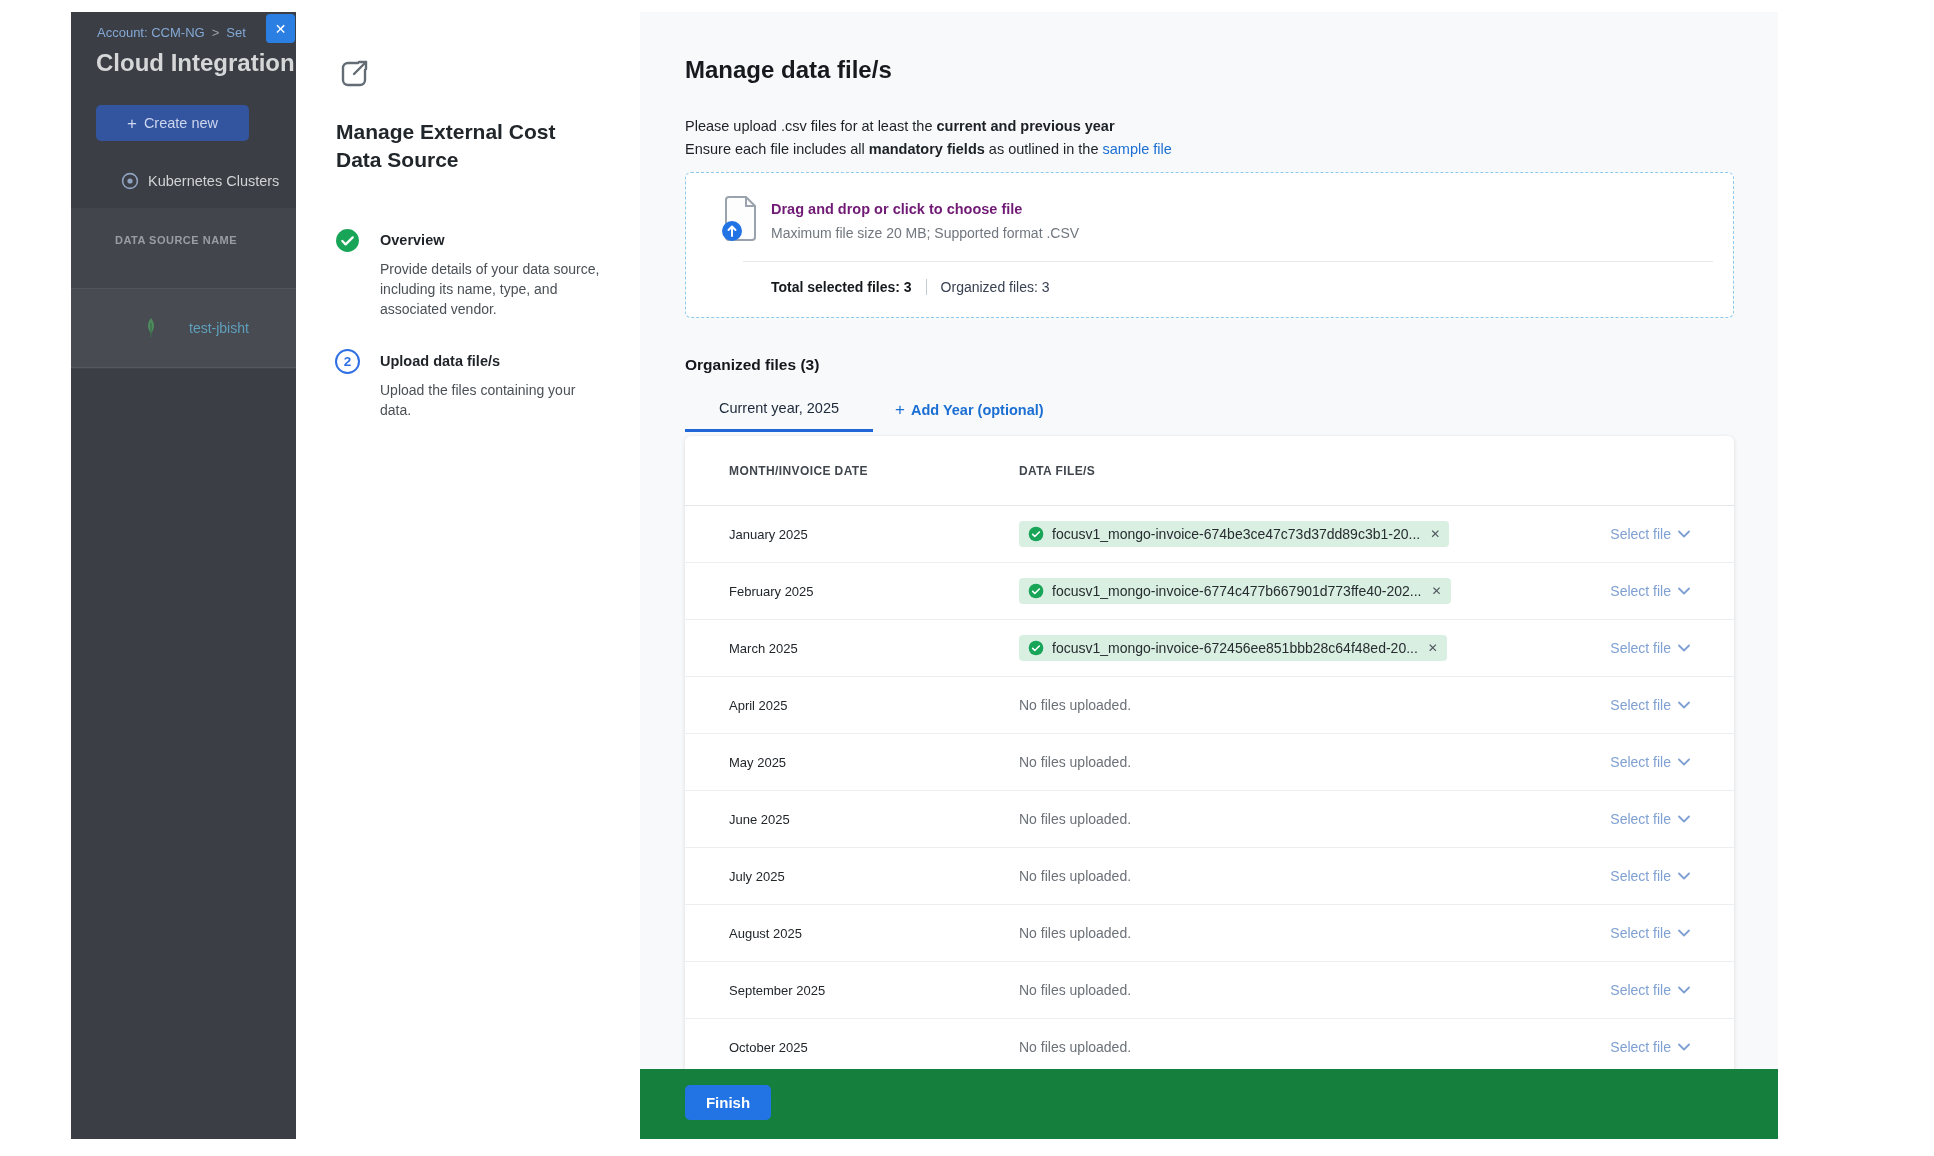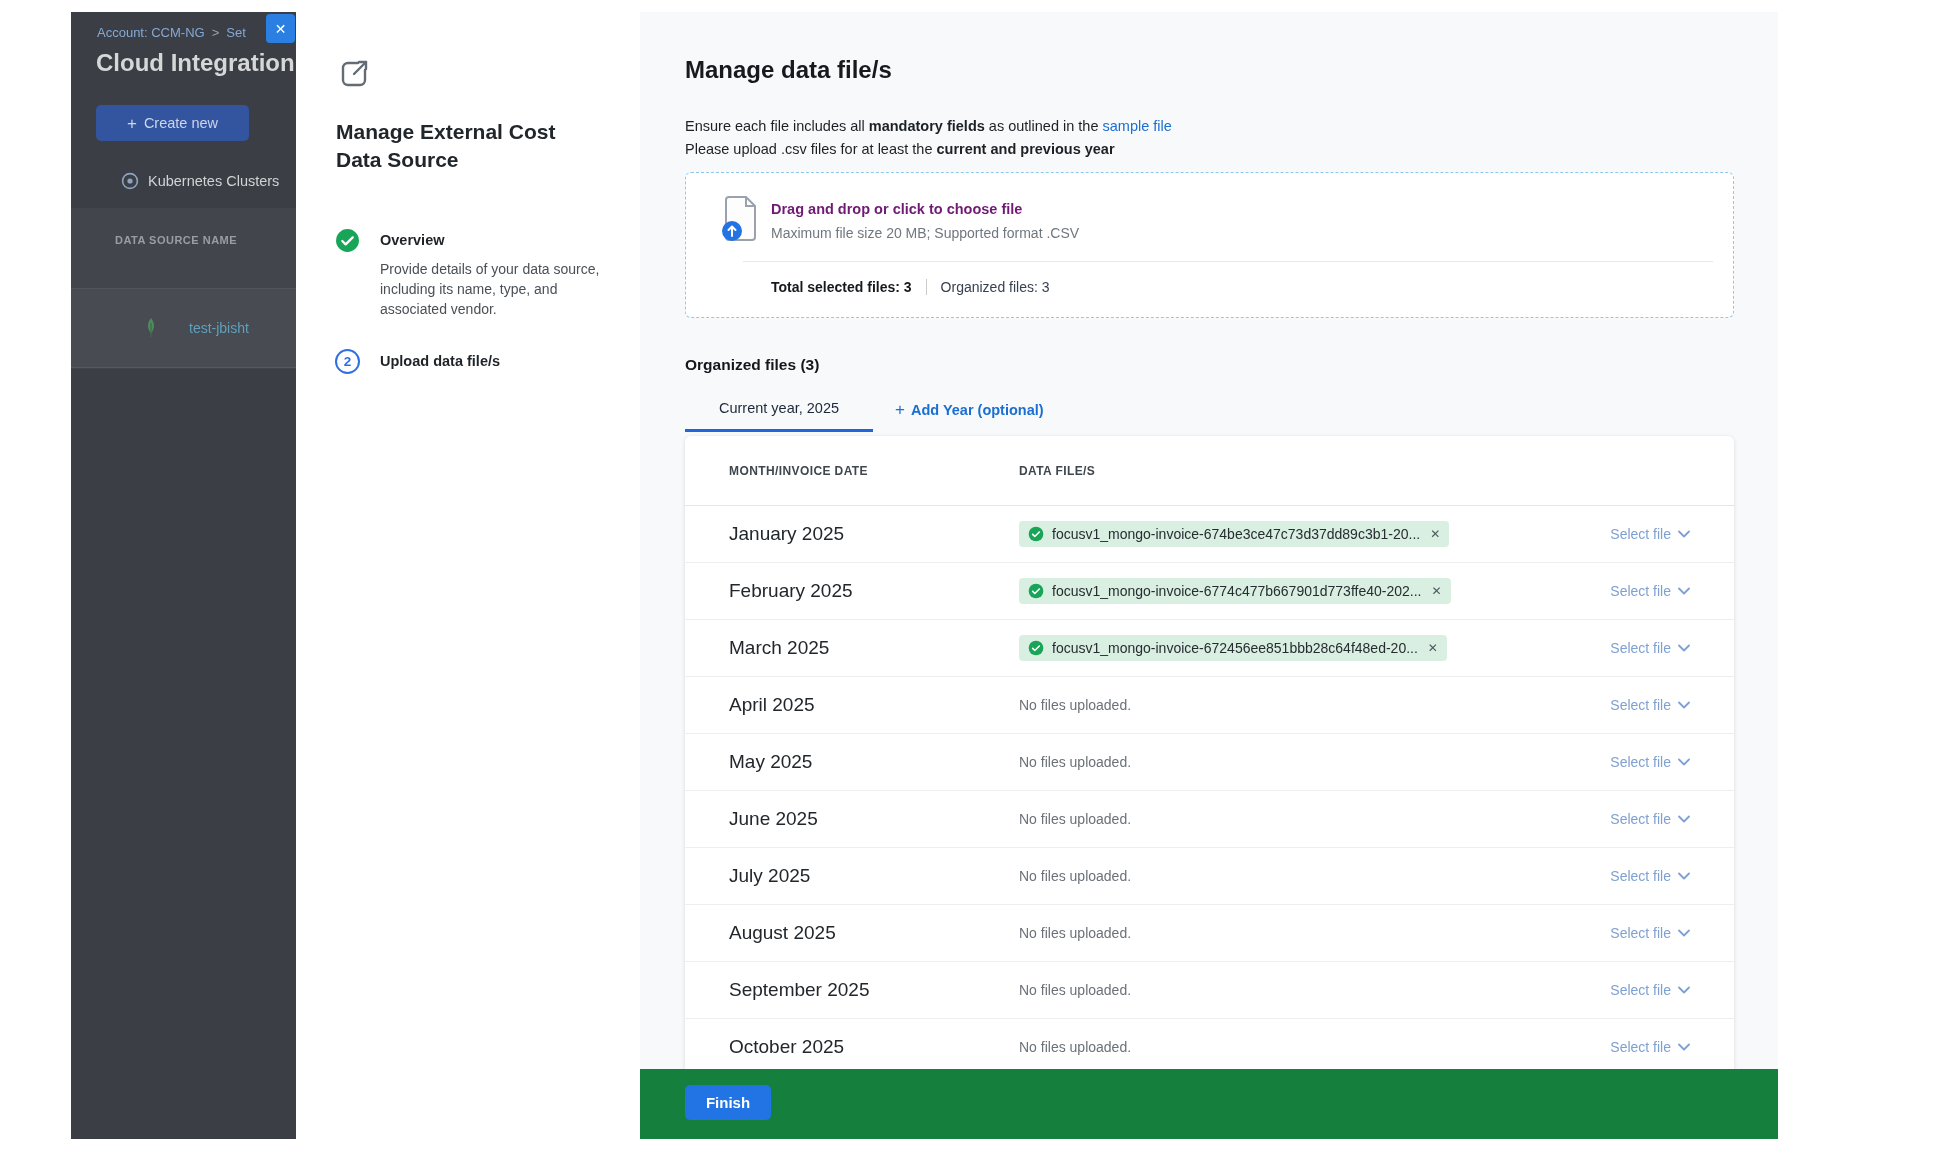--- a/index.html
+++ b/index.html
@@ -83,21 +83,21 @@
   .table-card { position:absolute; left:45px; top:424px; width:1049px; height:640px;
     background:#fff; border-radius:6px; box-shadow:0 1px 4px rgba(30,40,50,.14); overflow:hidden; }
   .thead { height:70px; display:flex; align-items:center; padding:0 44px;
     border-bottom:1px solid #e4e6e9; }
   .th { font-size:12px; font-weight:700; color:#3f464d; letter-spacing:.4px; }
   .col-month { width:290px; flex:none; }
   .col-file { flex:1; min-width:0; }
   .col-select { flex:none; width:110px; text-align:right; }
   .trow { height:57px; display:flex; align-items:center; padding:0 44px;
     border-bottom:1px solid #eceef0; }
-  .month-label { font-size:19px; color:#22272c; }
+  .month-label { font-size:13px; color:#22272c; }
   .empty-file { font-size:14px; color:#6b7178; }
   .chip { display:inline-flex; align-items:center; gap:8px; background:#d9efe1;
     border-radius:4px; padding:5px 9px; max-width:96%; }
   .chip .fname { font-size:14px; color:#272c31; white-space:nowrap; overflow:hidden; text-overflow:ellipsis; }
   .chip .remove { font-size:12px; font-weight:700; color:#4f575e; cursor:pointer; margin-left:2px; }
   .select-file { display:inline-flex; align-items:center; gap:7px; font-size:14px;
     color:#7fa0d2; cursor:pointer; }
 
   .footer { position:absolute; left:0; right:0; bottom:0; height:70px; background:#15803d; z-index:5; }
   .finish-btn { position:absolute; left:45px; top:16px; width:86px; height:35px;
@@ -163,28 +163,29 @@
       <svg width="25" height="25" viewBox="0 0 24 24">
           <circle cx="12" cy="12" r="11" fill="#18a558"></circle>
           <path d="M7 12.5 l3.2 3.2 L17 9" stroke="#fff" stroke-width="2.2" fill="none" stroke-linecap="round" stroke-linejoin="round"></path>
         </svg>
     </span>
     <div class="step-title s1-title">Overview</div>
     <div class="step-desc s1-desc">Provide details of your data source, including its name, type, and associated vendor.</div>
 
     <span class="step-circle s2-circle">2</span>
     <div class="step-title s2-title">Upload data file/s</div>
+    <div class="step-desc s2-desc">Upload the files containing your data.</div>
   </div>
 
   <div class="main-area">
     <div class="main-title">Manage data file/s</div>
 
     <div class="instructions">
+      <div><span>Please upload .csv files for at least the </span><b>current and previous year</b></div>
       <div><span>Ensure each file includes all </span><b>mandatory fields</b><span> as outlined in the </span><span class="link">sample file</span></div>
-      <div><span>Please upload .csv files for at least the </span><b>current and previous year</b></div>
     </div>
 
     <div class="dropzone">
       <span class="dz-icon">
         <svg width="42" height="48" viewBox="0 0 42 48">
           <path d="M10 2 h17 l9 9 v31 a3 3 0 0 1 -3 3 H10 a3 3 0 0 1 -3 -3 V5 a3 3 0 0 1 3 -3 z" fill="#fdfdfe" stroke="#9aa3ad" stroke-width="2"></path>
           <path d="M27 2 v9 h9" fill="none" stroke="#9aa3ad" stroke-width="2"></path>
           <circle cx="13" cy="36" r="10" fill="#2273e3"></circle>
           <path d="M13 41 V32 M9.5 35 L13 31.5 L16.5 35" stroke="#fff" stroke-width="2" fill="none" stroke-linecap="round" stroke-linejoin="round"></path>
         </svg>

